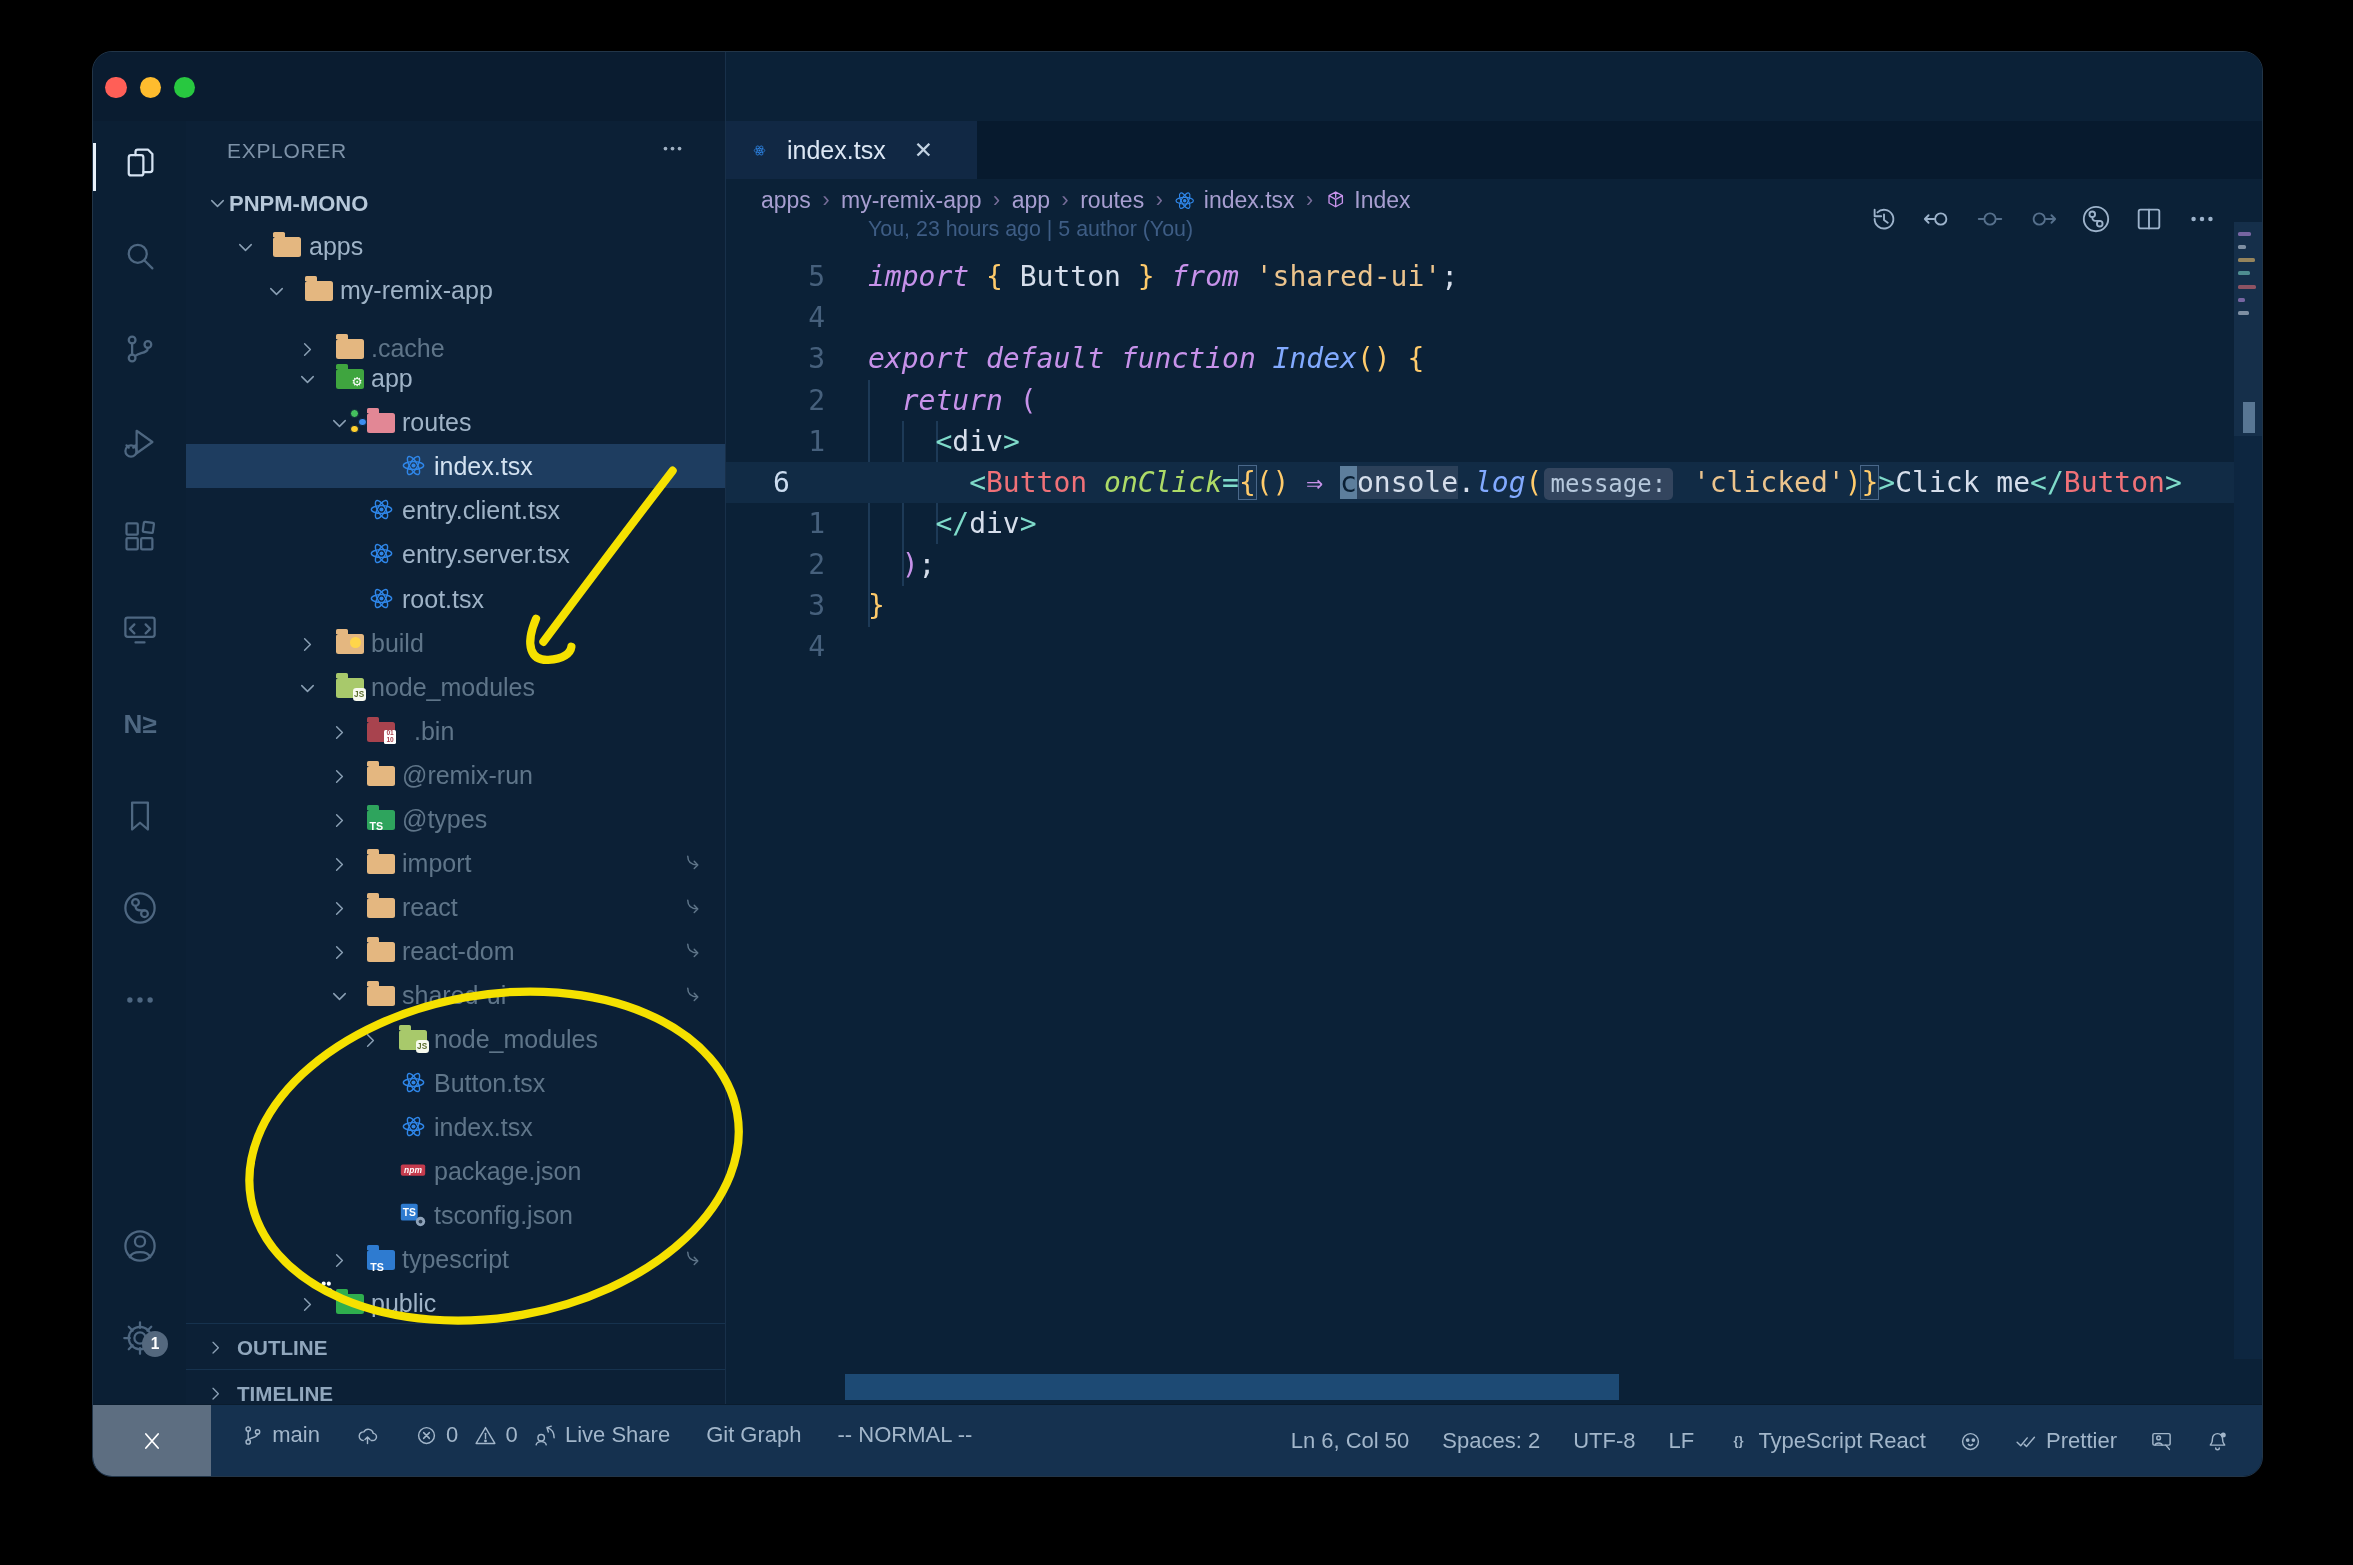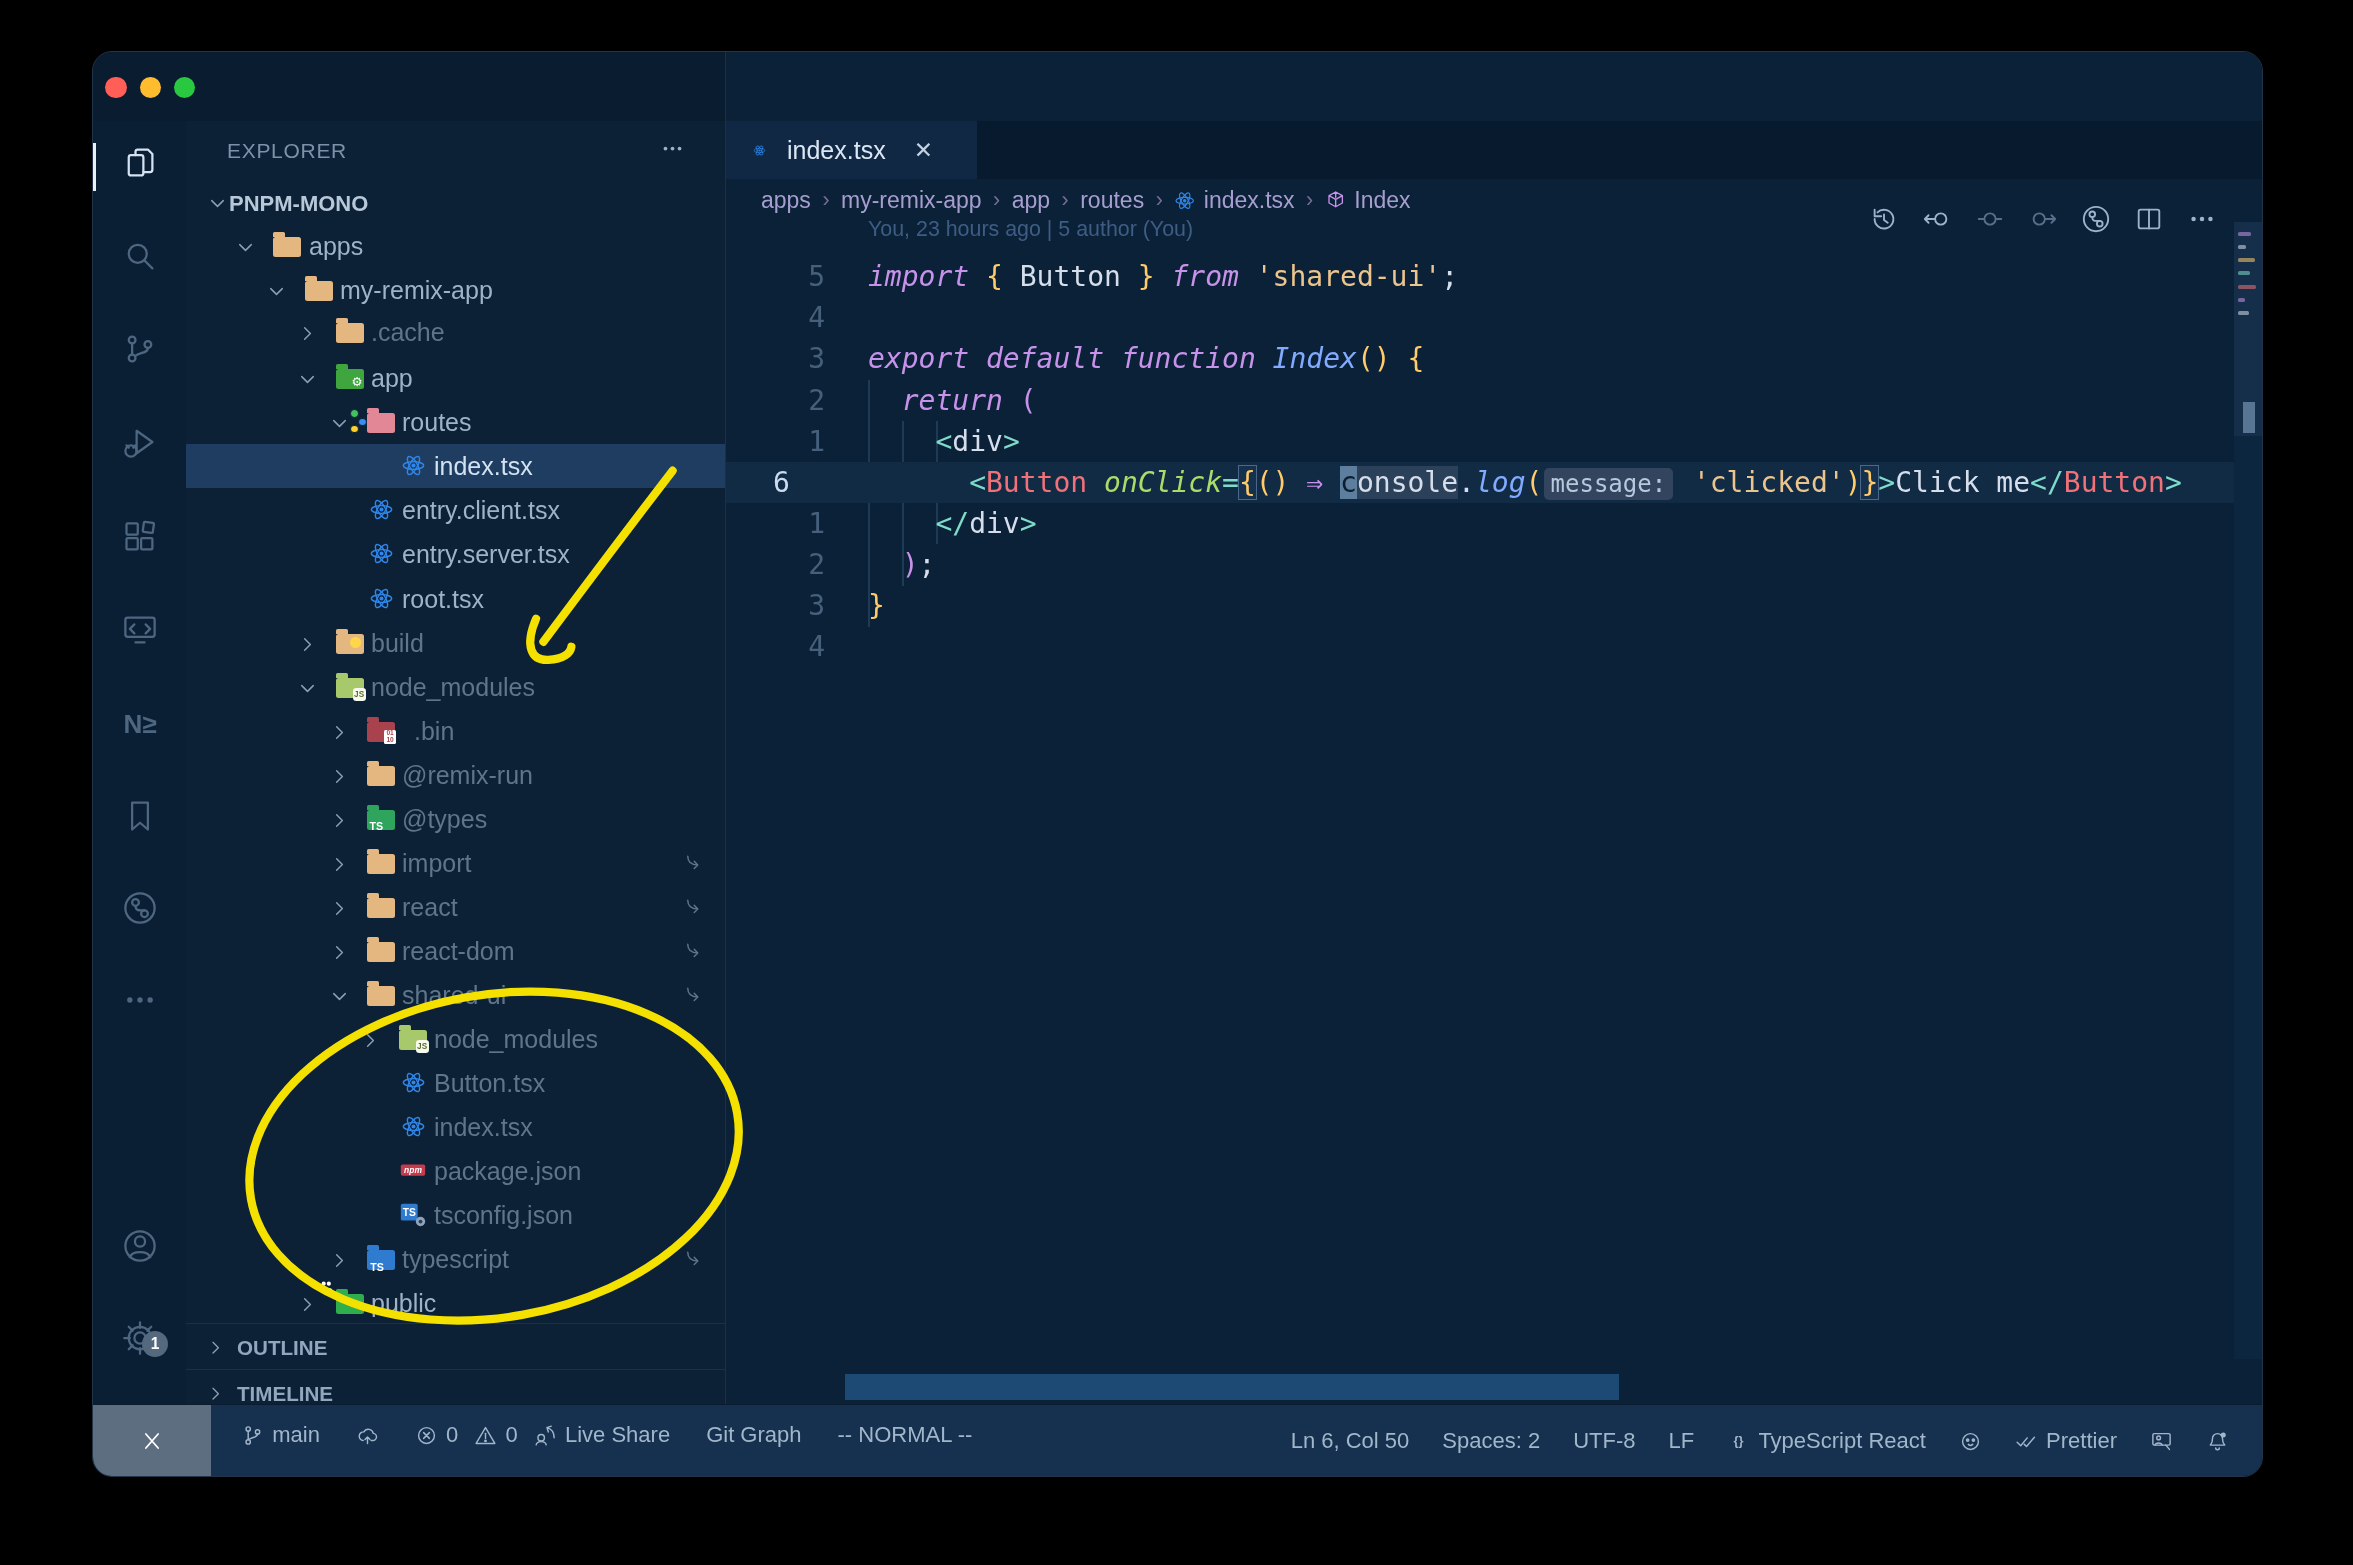--- a/index.html
+++ b/index.html
@@ -287,21 +287,21 @@
               <path d="M8 12l8 8 8-8"></path>
             </svg>
           </span>
           <span class="ticon" style="left: 118px;">
             <span class="folder" style="--fc: #e4b780;">
               <span class="fbadge"></span>
             </span>
           </span>
           <span class="tlabel" style="left: 154px;">my-remix-app</span>
         </div>
-        <div class="trow dim" style="top: 189px; text-align: right;">
+        <div class="trow dim" style="top: 205px; text-align: right;">
           <span class="ic chev" style="font-size: 23px; left: 110px;">
             <svg viewBox="0 0 32 32" stroke="currentColor" fill="none" stroke-width="2" stroke-linecap="round" stroke-linejoin="round">
               <path d="M12 8l8 8-8 8"></path>
             </svg>
           </span>
           <span class="ticon" style="left: 149px;">
             <span class="folder" style="--fc: #e4b780;">
               <span class="fbadge"></span>
             </span>
           </span>

